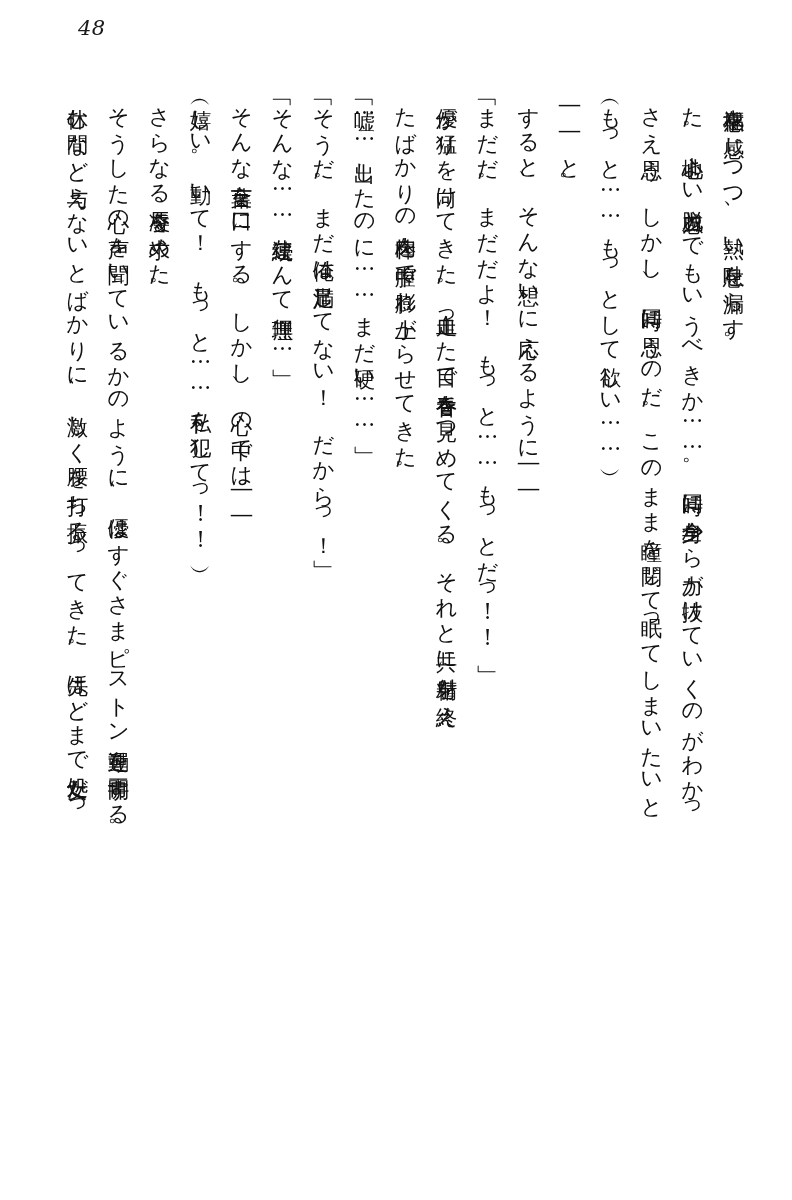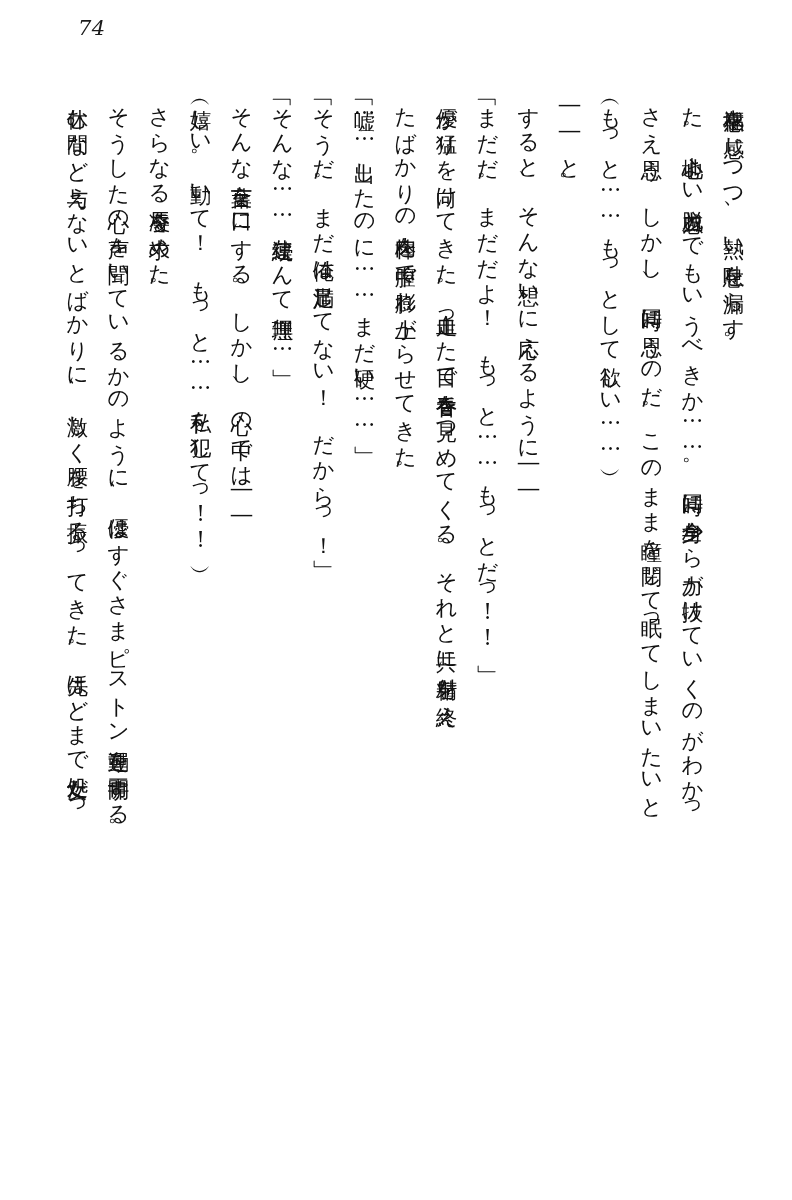--- a/index.html
+++ b/index.html
@@ -54,21 +54,21 @@
   }
   .col-block {
     display: block;
   }
 </style>
 </head>
 <body>
 
 <div id="page">
 
-  <div id="page-number">74</div>
+  <div id="page-number">48</div>
 
   <div id="text-body">
     <p class="col-block">幸福感を感じつつ、熱い吐息を漏らす。</p>
     <p class="col-block">た。心地よい脱力感とでもいうべきか……。同時に全身から力が抜けていくのがわかっ</p>
     <p class="col-block">さえ思う。しかし、同時に思うのだ。このまま瞳を閉じて眠ってしまいたいと</p>
     <p class="col-block">（もっと……もっとして欲しい……）</p>
     <p class="col-block">――と。</p>
     <p class="col-block">すると、そんな想いに応えるように――</p>
     <p class="col-block">「まだだ。まだだよ！　もっと……もっとだっ!!」</p>
     <p class="col-block">優が猛りを向けてきた。血走った目で春香を見つめてくる。それと共に射精を終え</p>

